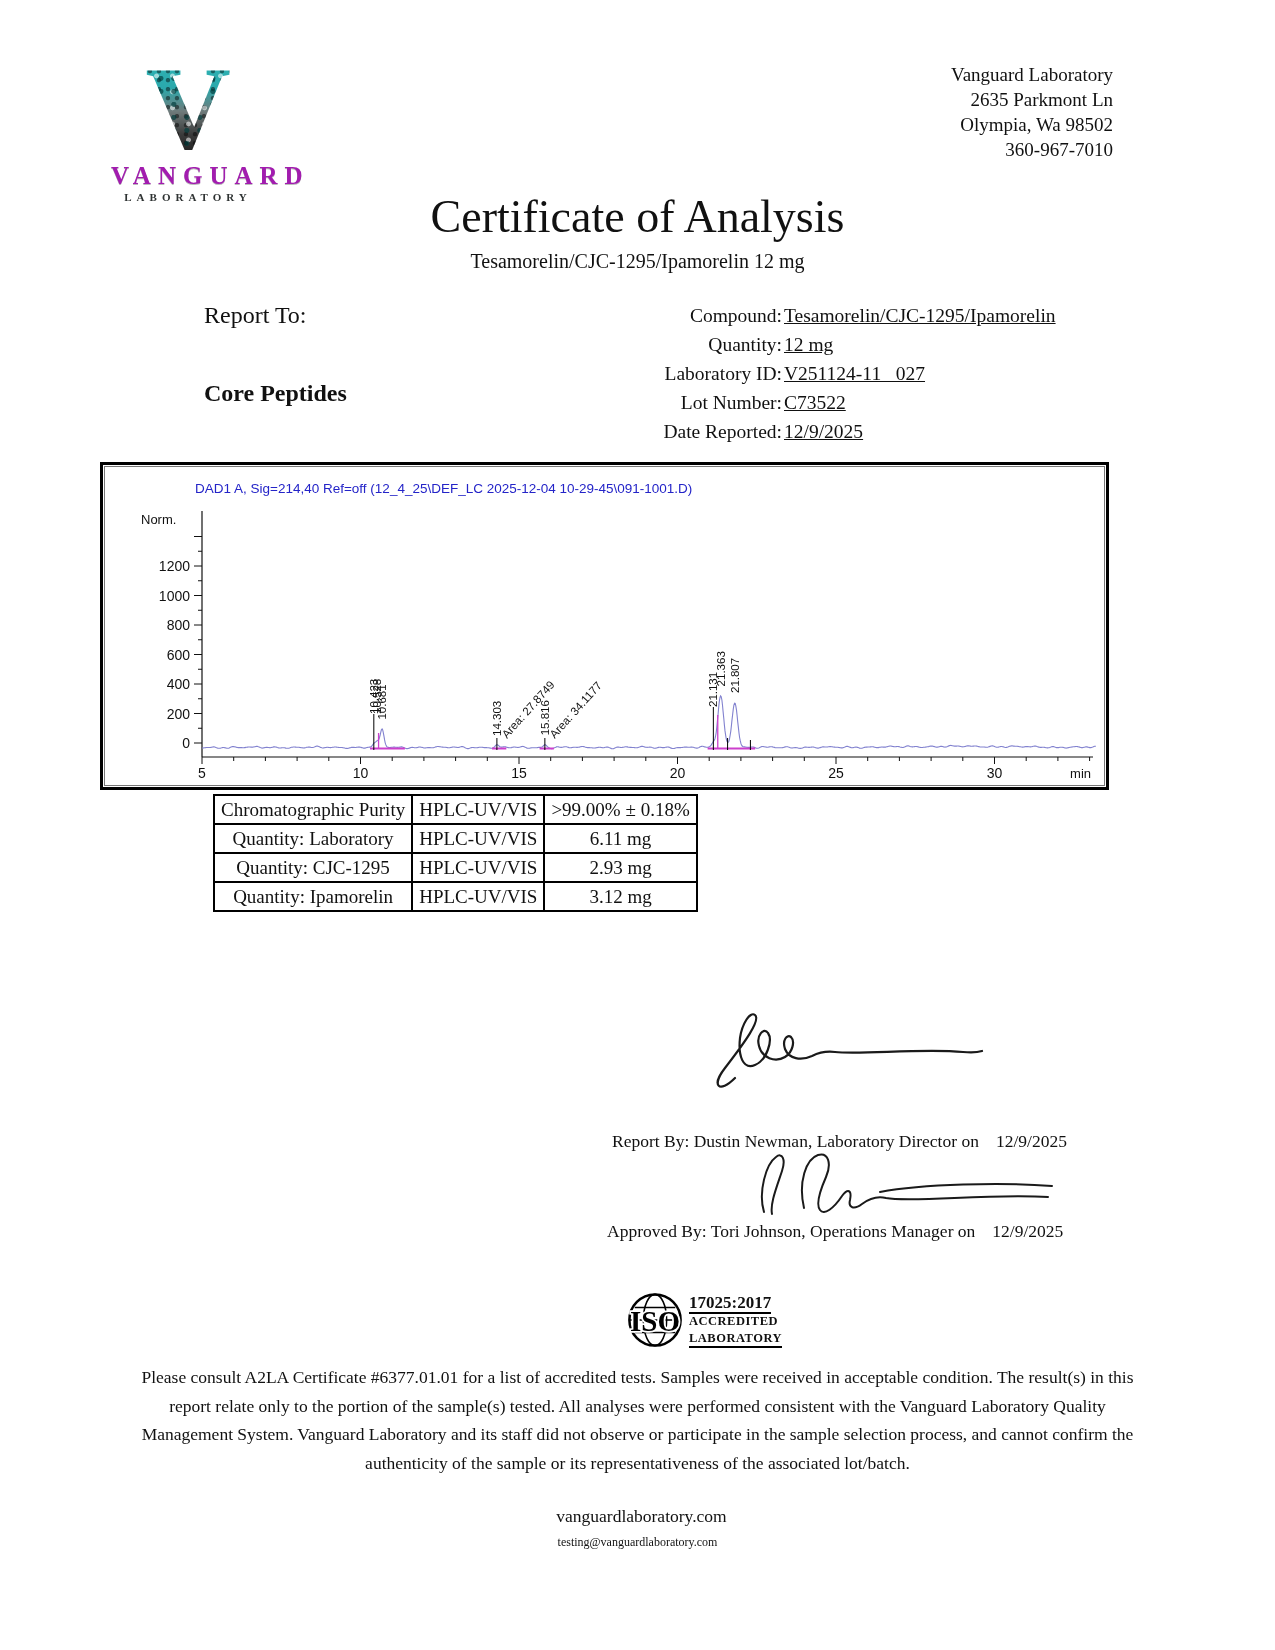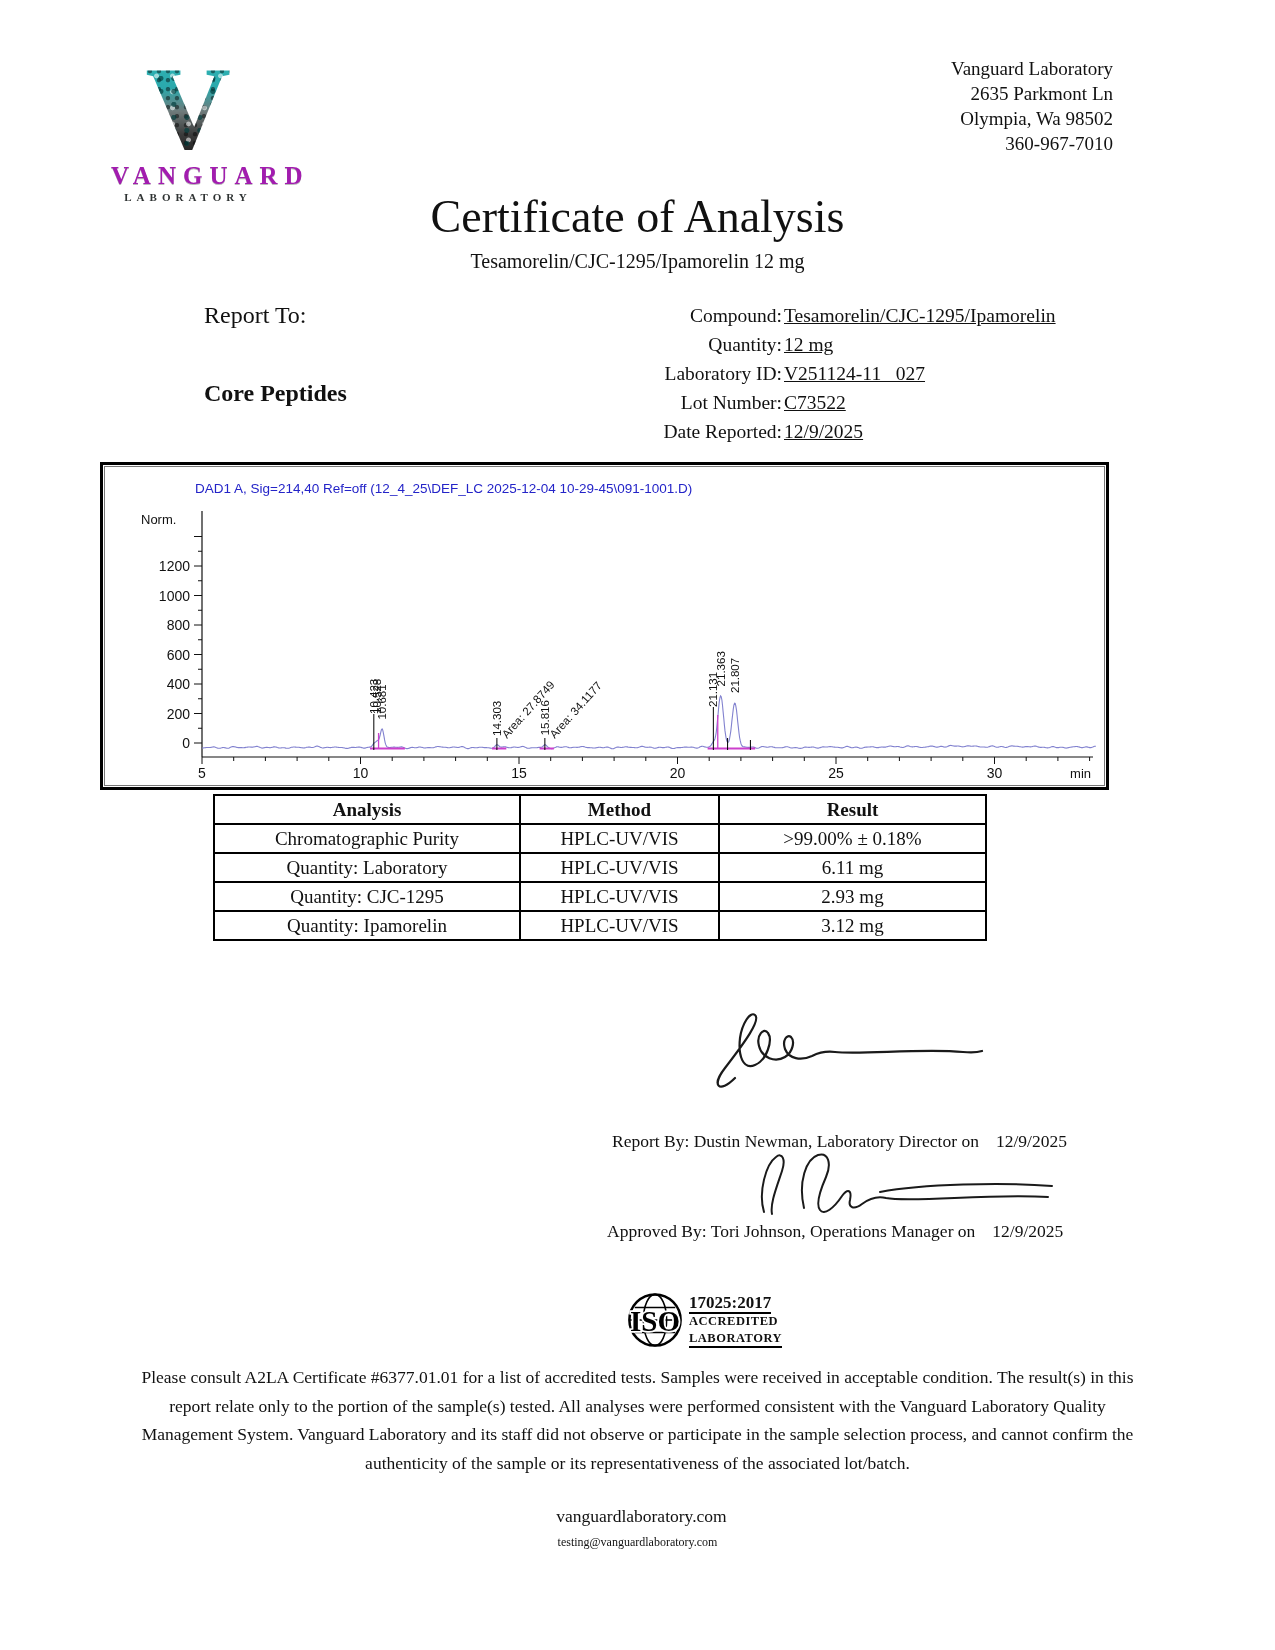--- a/index.html
+++ b/index.html
@@ -17,21 +17,21 @@
       radial-gradient(circle at 72% 62%, rgba(255,255,255,.55) 2px, transparent 2.8px),
       radial-gradient(circle at 55% 35%, rgba(0,0,0,.45) 1.8px, transparent 2.6px),
       linear-gradient(180deg,#31b7b7 0%,#2aa9ac 32%,#6f7b7b 52%,#3a3a3a 72%,#101010 100%);
     background-size:13px 13px,16px 16px,9px 9px,100% 100%;
     -webkit-background-clip:text;background-clip:text;color:transparent;
   }
   .logo-name{font-size:25px;letter-spacing:7px;font-weight:bold;color:#a21caf;margin-top:-6px;
     text-shadow:0 1px 0 #bbb;margin-left:8px;}
   .logo-sub{font-size:11px;letter-spacing:5px;font-weight:bold;color:#2f3333;margin-top:1px;}
   
-  .address{position:absolute;top:56px;right:162px;text-align:right;font-size:19px;line-height:25px;}
+  .address{position:absolute;top:62px;right:162px;text-align:right;font-size:19px;line-height:25px;}
   
   .coa-title{position:absolute;top:190px;left:0;width:100%;text-align:center;font-size:46px;}
   .coa-subtitle{position:absolute;top:250px;left:0;width:100%;text-align:center;font-size:20px;}
   
   .report-to{position:absolute;left:204px;top:300px;font-size:24px;line-height:30px;}
   .report-to .client{font-weight:bold;margin-top:48px;}
   .details{position:absolute;left:590px;top:301px;font-size:19.5px;}
   .details .row{display:flex;line-height:29px;}
   .details .lbl{width:192px;text-align:right;}
   .details .val{margin-left:2px;white-space:pre;text-decoration:underline;}
@@ -193,25 +193,20 @@
         <text x="449.8672" y="272" font-size="11.5" fill="#111" transform="rotate(-48 449.8672 272)">Area: 34.1177</text>
         <text x="612.3526999999999" y="240" font-size="11.5" fill="#111" transform="rotate(-90 612.3526999999999 240)">21.131</text>
         <text x="619.7071" y="219.375" font-size="11.5" fill="#111" transform="rotate(-90 619.7071 219.375)">21.363</text>
         <text x="633.7819" y="226.0125" font-size="11.5" fill="#111" transform="rotate(-90 633.7819 226.0125)">21.807</text>
       </svg>
   </div>
 </div>
 
 <table class="results">
   <tbody>
-      <tr>
-    <th class="c1">Analysis</th>
-    <th class="c2">Method</th>
-    <th class="c3">Result</th>
-  </tr>
   <tr>
     <td>Chromatographic Purity</td>
     <td>HPLC-UV/VIS</td>
     <td>&gt;99.00% ± 0.18%</td>
   </tr>
   <tr>
     <td>Quantity: Laboratory</td>
     <td>HPLC-UV/VIS</td>
     <td>6.11 mg</td>
   </tr>

